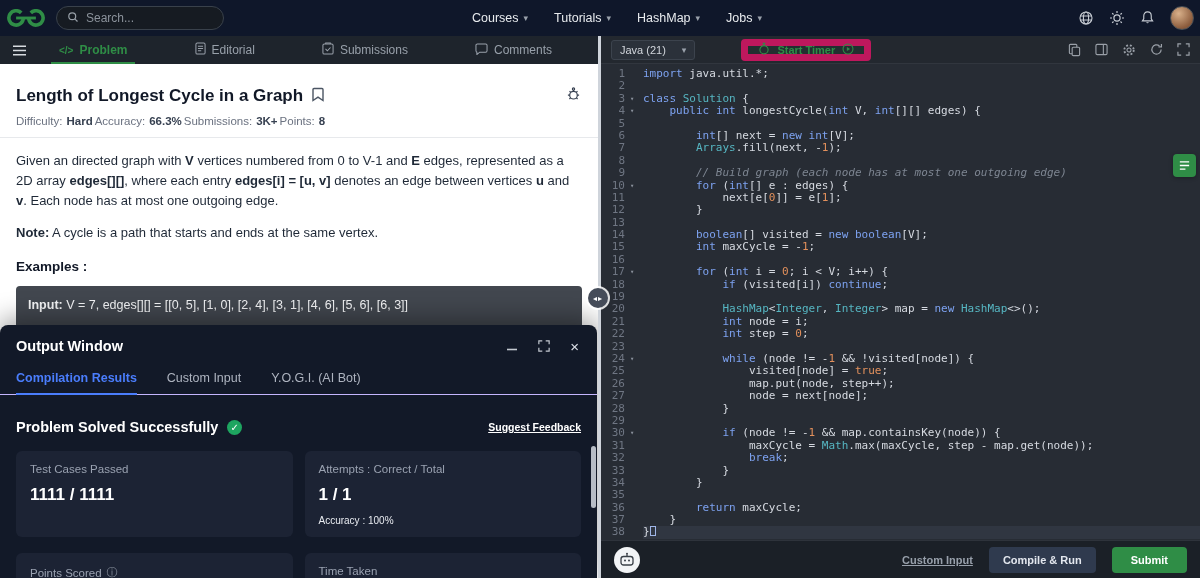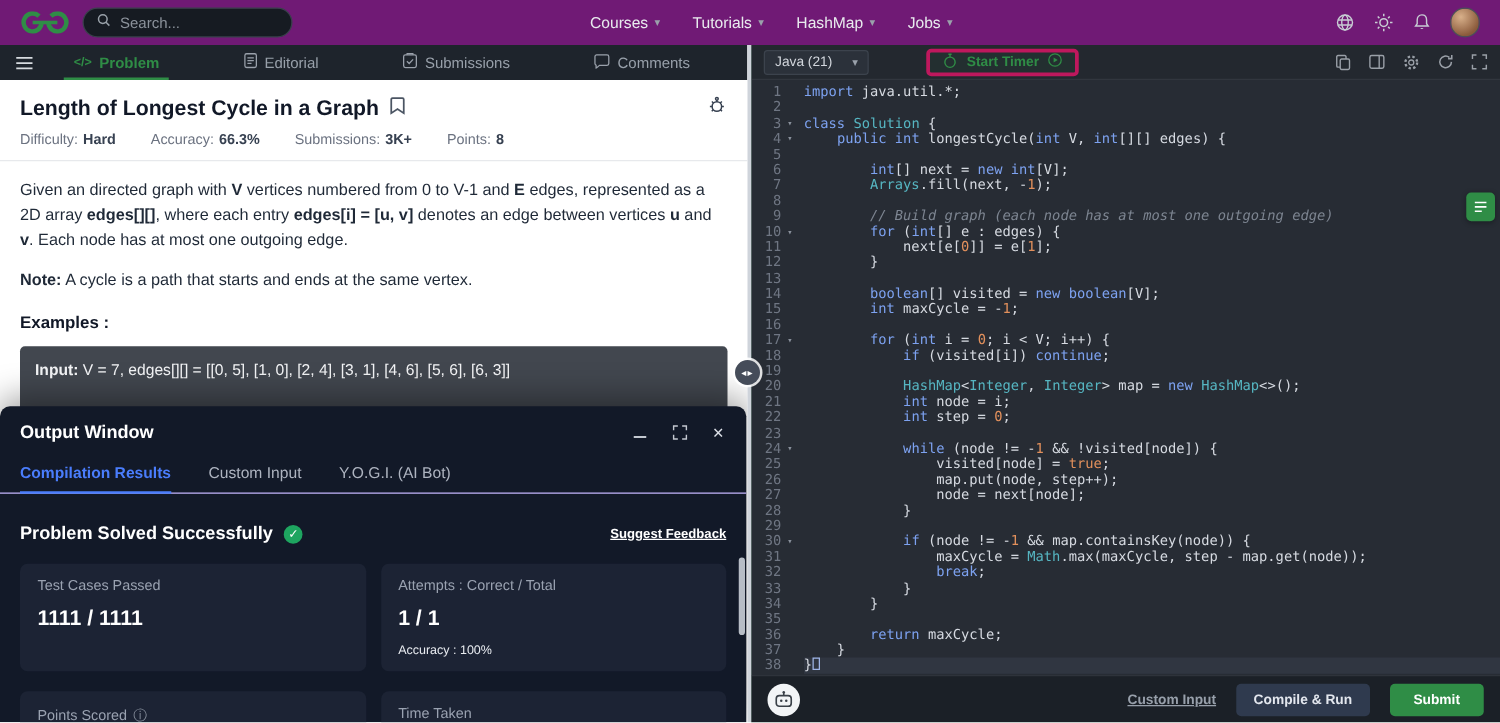--- a/index.html
+++ b/index.html
@@ -1,22 +1,22 @@
 <!DOCTYPE html>
 <html><head>
 <meta charset="utf-8">
 <style>
   * { margin:0; padding:0; box-sizing:border-box; }
   html,body { width:1200px; height:578px; overflow:hidden; background:#fff;
               font-family:"Liberation Sans", sans-serif; }
   .app { position:relative; width:1200px; height:578px; overflow:hidden; background:#fff; }
 
   
-  .navbar { position:absolute; top:0; left:0; right:0; height:36px; background:#701a75;
-            display:flex; align-items:center; padding:0 16px; z-index:50;justify-content:flex-end; }
+  .navbar { position:absolute; top:0; left:0; right:0; height:36px; background:#0f172a;
+            display:flex; align-items:center; padding:0 6px; z-index:50;justify-content:flex-end; }
   .logo { display:flex; align-items:center; margin-right:10px; cursor:pointer; }
   .search { display:flex; align-items:center; gap:7px; background:#161b22; border:1px solid #39414b;
             border-radius:14px; height:24px; padding:0 10px; width:168px; }
   .search input { background:transparent; border:none; outline:none; color:#d5d9de; font-size:12px; width:100%;
                   font-family:"Liberation Sans",sans-serif; }
   .search input::placeholder { color:#8b929b; }
   .nav-menu { position:absolute; left:472px; display:flex; gap:26px; align-items:center; height:36px; }
   .nav-item { color:#e8ebee; font-size:12.5px; font-weight:500; display:flex; gap:5px; align-items:center;
               cursor:pointer; white-space:nowrap; }
   .chev { color:#9aa1ab; font-size:9px; }
@@ -39,25 +39,25 @@
   .tabbar { height:28px; background:#1e242c; display:flex; align-items:center; padding:0 12px; }
   .hamburger { display:flex; align-items:center; margin-right:14px; cursor:pointer; }
   .tabs-wrap { flex:1; display:flex; justify-content:space-between; padding:0 34px 0 18px; }
   .tab { height:28px; display:flex; align-items:center; gap:6px; font-size:12px; color:#98a0aa;
          position:relative; cursor:pointer; white-space:nowrap; }
   .tab.active { color:#2f8d46; font-weight:700; }
   .tab.active::after { content:""; position:absolute; left:-8px; right:-8px; bottom:0; height:2.5px; background:#2f8d46; }
   .code-glyph { font-size:10px; font-weight:700; }
 
   
-  .problem-body { padding:12px 16px 0 16px; }
+  .problem-body { padding:22px 16px 0 16px; }
   .title-row { display:flex; align-items:center; gap:9px; }
   .problem-title { font-size:17px; font-weight:700; color:#111827; }
   .title-row .spacer { margin-left:auto; }
-  .meta-row { margin-top:9px; font-size:11.5px; color:#6b7280; display:flex; gap:28px; }
+  .meta-row { margin-top:9px; font-size:11.5px; color:#6b7280; display:flex; gap:2px; }
   .meta-item { display:flex; gap:4px; }
   .meta-item b { color:#374151; font-weight:700; }
   .sep { height:1px; background:#e7e9ec; margin:10px -16px 0; }
   .para { font-size:13px; color:#1f2937; line-height:1.52; margin-top:13px; max-width:568px; }
   .para b { font-weight:700; }
   .examples-label { font-weight:700; font-size:13.5px; color:#111827; margin-top:16px; }
   .example-box { margin-top:12px; background:#42474f; color:#f3f4f6; font-size:12.5px; line-height:1.5;
                  padding:10px 12px; border-radius:4px; height:62px; }
   .example-box b { font-weight:700; }
 
@@ -86,21 +86,21 @@
   .ow-card.partial { height:40px; border-radius:6px 6px 0 0; }
   .info-glyph { color:#8b93a0; font-size:11px; }
   .left-scrollbar { position:absolute; left:591px; top:410px; width:5px; height:62px; background:#b7bdc6;
                     border-radius:3px; z-index:45; cursor:pointer; }
 
   
   .ed-toolbar { height:28px; background:#23282f; border-bottom:1px solid #31363e; display:flex;
                 align-items:center; padding:0 10px; }
   .lang-select { display:flex; align-items:center; gap:16px; background:#2b313a; border:1px solid #3c434d;
                  border-radius:3px; height:20px; padding:0 8px; font-size:11px; color:#d2d6dc; cursor:pointer; }
-  .start-timer { margin-left:46px; display:flex; align-items:center; gap:7px; border:3px solid #be185d;
+  .start-timer { margin-left:46px; display:flex; align-items:center; gap:7px; border:7px solid #be185d;
                  border-radius:4px; height:22px; padding:0 10px; color:#2f8d46; font-size:11px; font-weight:600;
                  background:rgba(47,141,70,.07); cursor:pointer; }
   .ed-icons { margin-left:auto; display:flex; gap:14px; align-items:center; }
   .ed-icons span { display:flex; align-items:center; cursor:pointer; color:#9aa0a8; font-size:13px; }
 
   .ed-code { position:absolute; top:28px; bottom:38px; left:0; right:0; display:flex; overflow:hidden;
              background:#272c34; font-family:"DejaVu Sans Mono", monospace; font-size:11px; }
   .gutter { width:42px; padding-top:4px; color:#6f7683; flex:none; }
   .gut-line { height:12.4px; line-height:12.4px; display:flex; }
   .gut-num { width:24px; text-align:right; }

